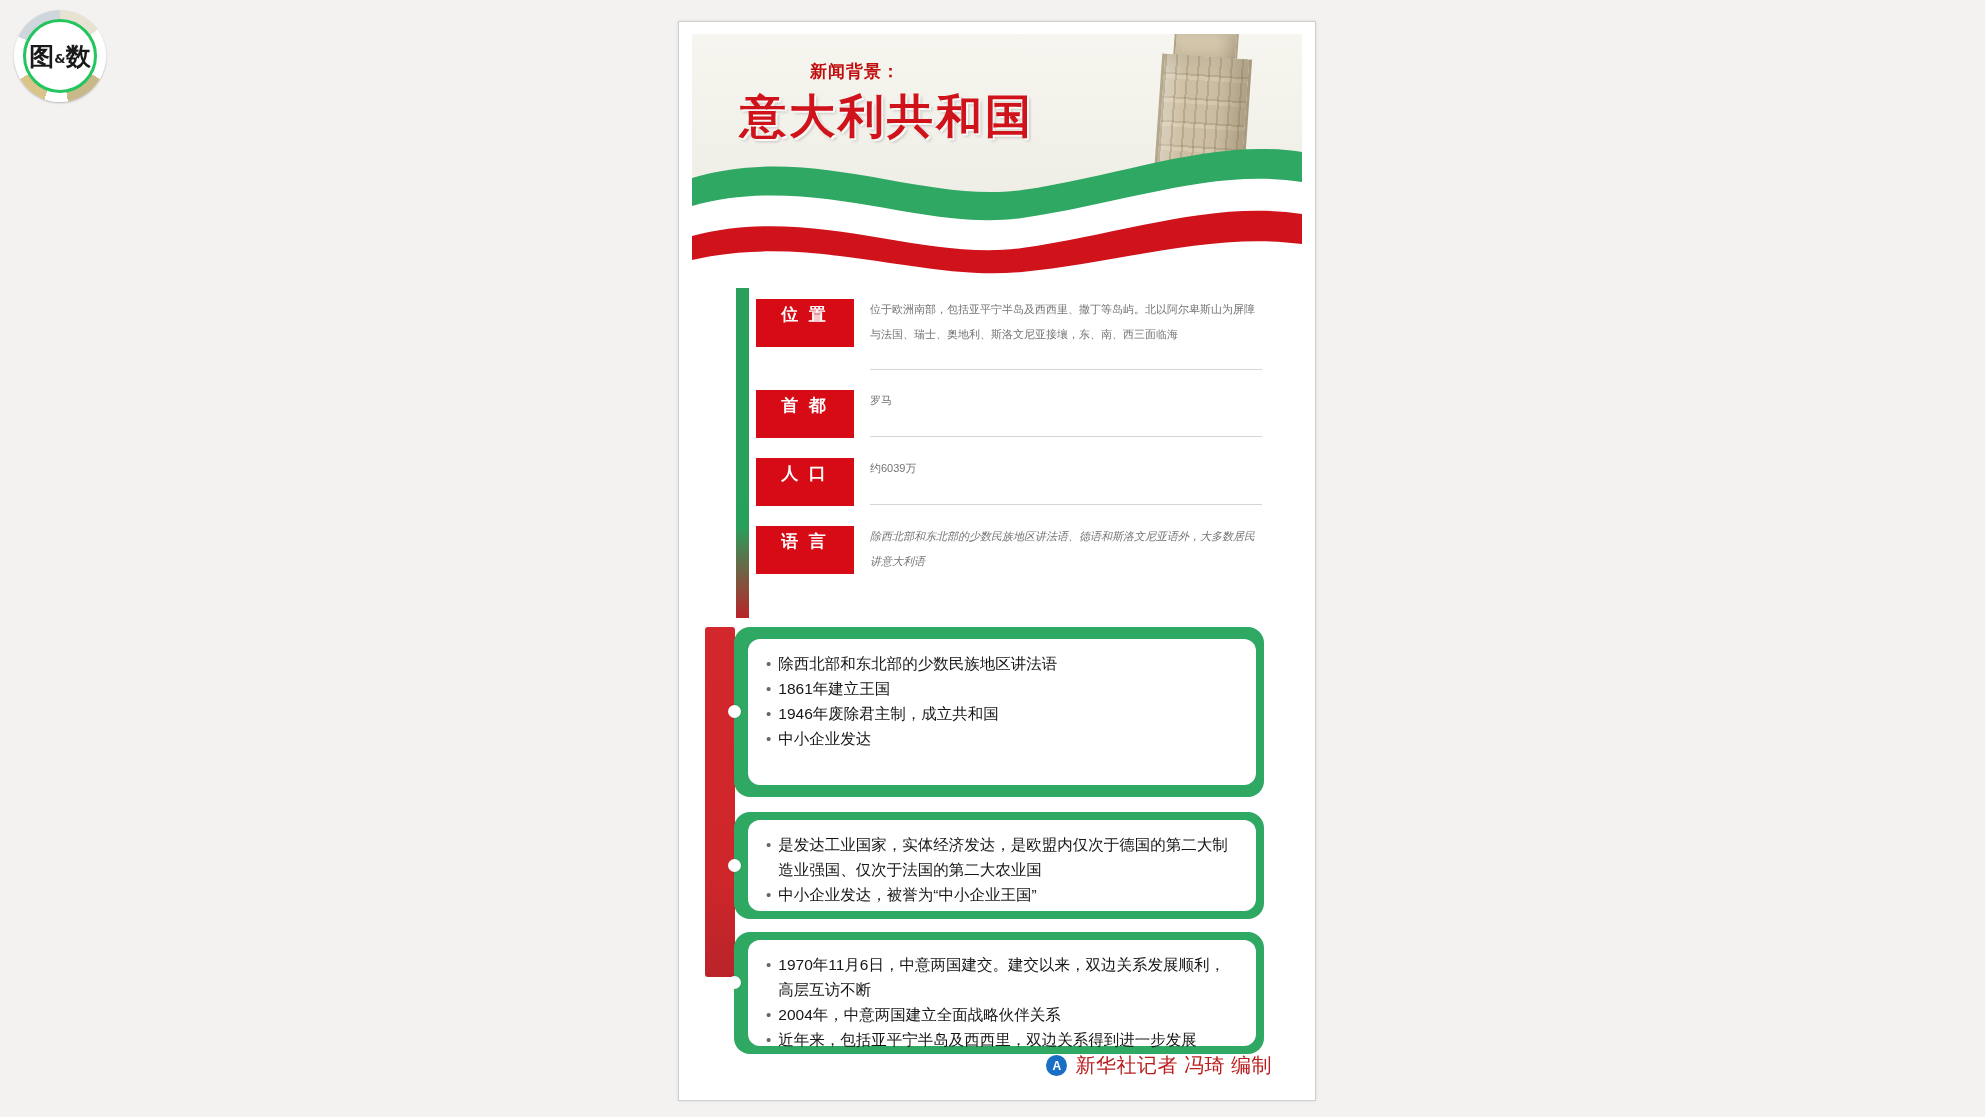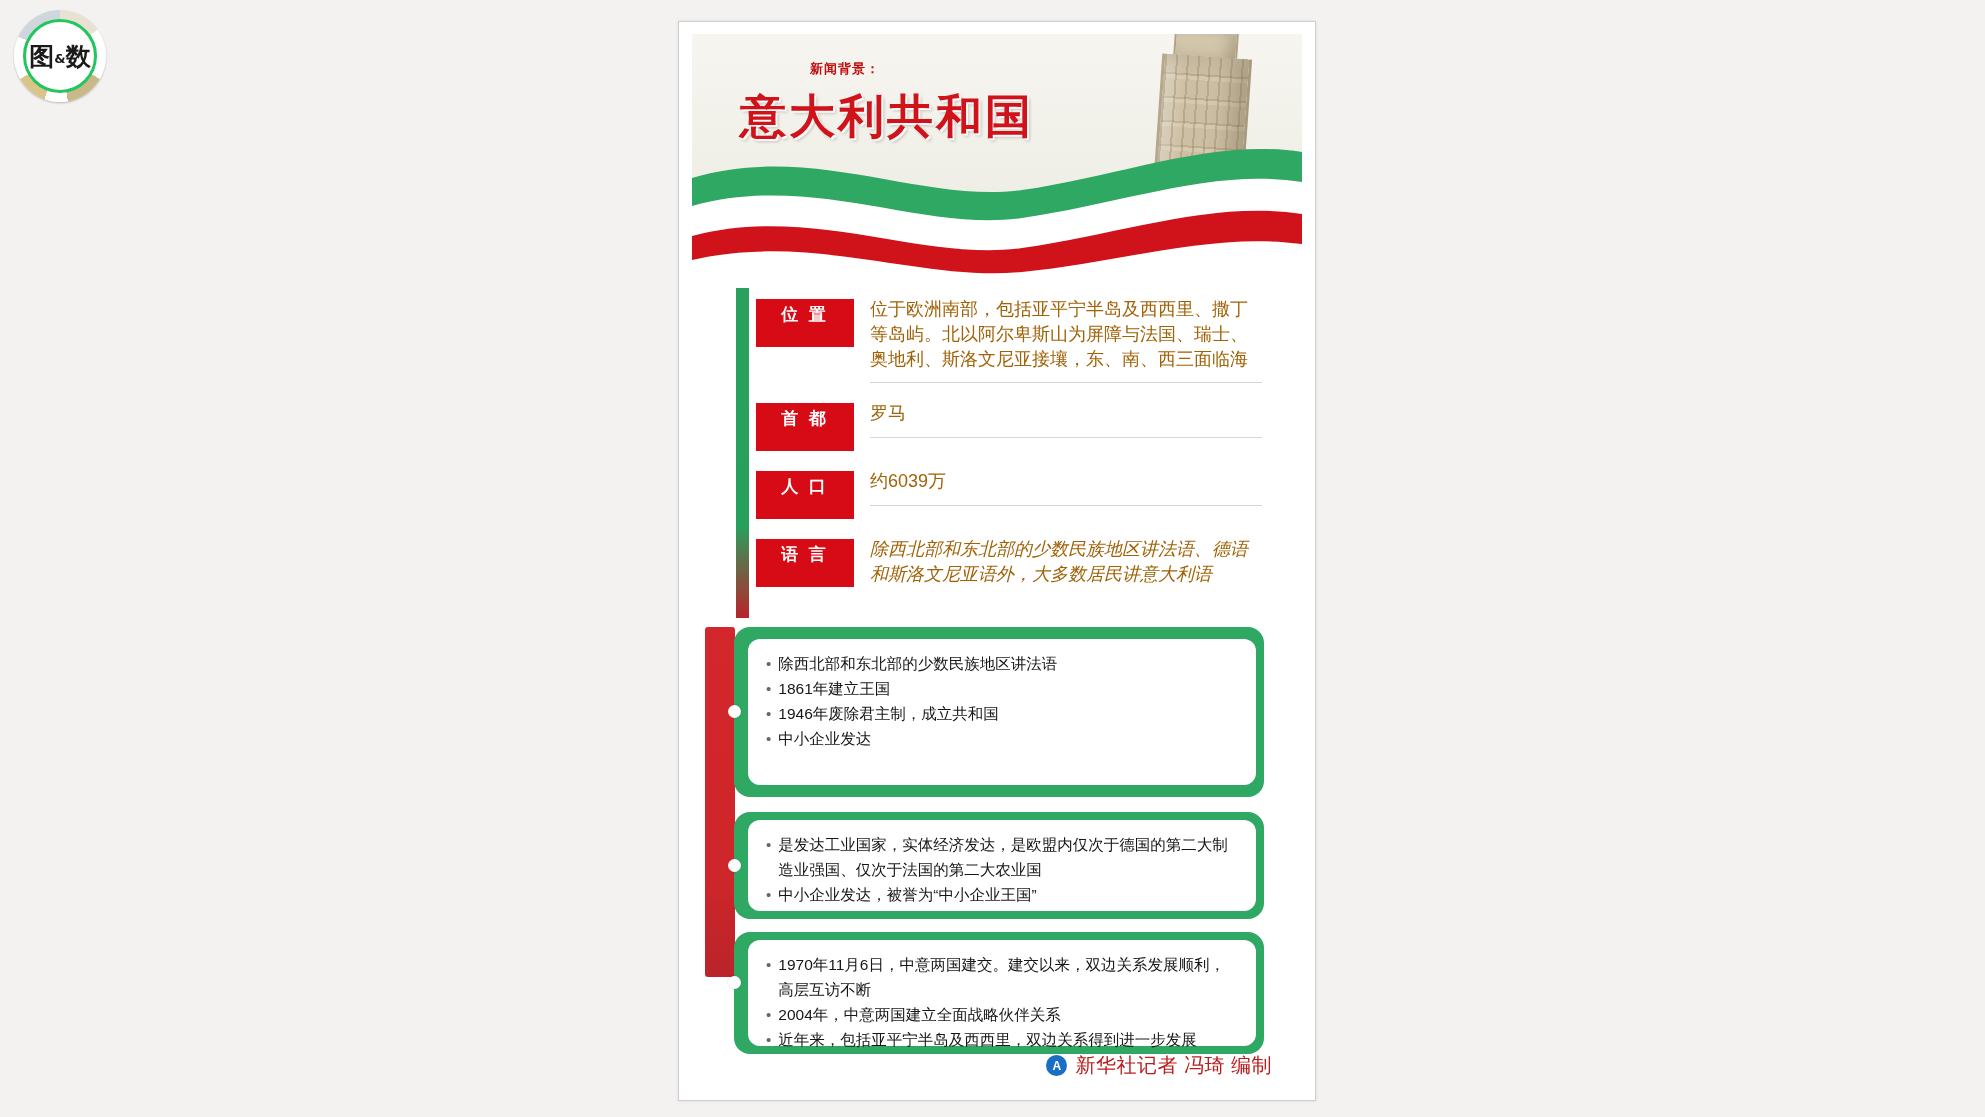--- a/index.html
+++ b/index.html
@@ -157,21 +157,21 @@
     left: 0;
     bottom: 0;
     width: 610px;
     height: 150px;
   }
 
   .title-news {
     position: absolute;
     left: 118px;
     top: 26px;
-    font-size: 13px;
+    font-size: 17px;
     font-weight: bold;
     color: #c00d0d;
     letter-spacing: 1px;
   }
   .title-main {
     position: absolute;
     left: 48px;
     top: 52px;
     font-size: 46px;
     font-weight: bold;
@@ -219,24 +219,24 @@
     font-weight: bold;
     letter-spacing: 3px;
     text-align: center;
     padding: 4px 0 21px 0;
     box-sizing: border-box;
   }
   .fact-value {
     flex: 1 1 auto;
     margin-left: 16px;
     margin-right: 4px;
-    font-size: 18px;
-    color: #a16207;
+    font-size: 11px;
+    color: #737373;
     line-height: 25px;
-    padding-bottom: 10px;
+    padding-bottom: 22px;
     border-bottom: 1px solid #d6d6d6;
     min-height: 26px;
   }
   .fact-row.last .fact-value { border-bottom: none; font-style: italic; }
 
   
   .panels {
     position: absolute;
     left: 13px;
     top: 605px;

